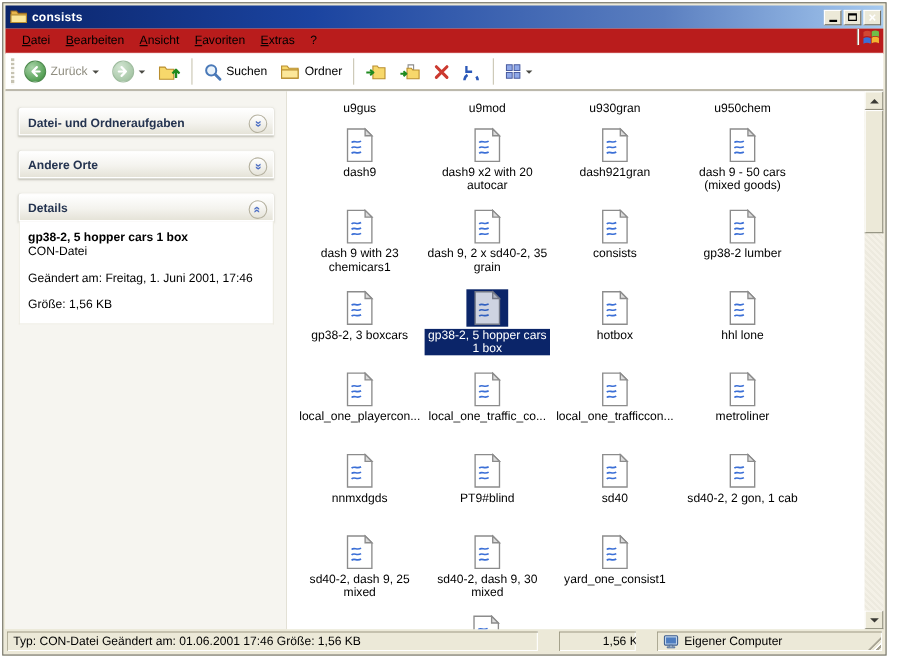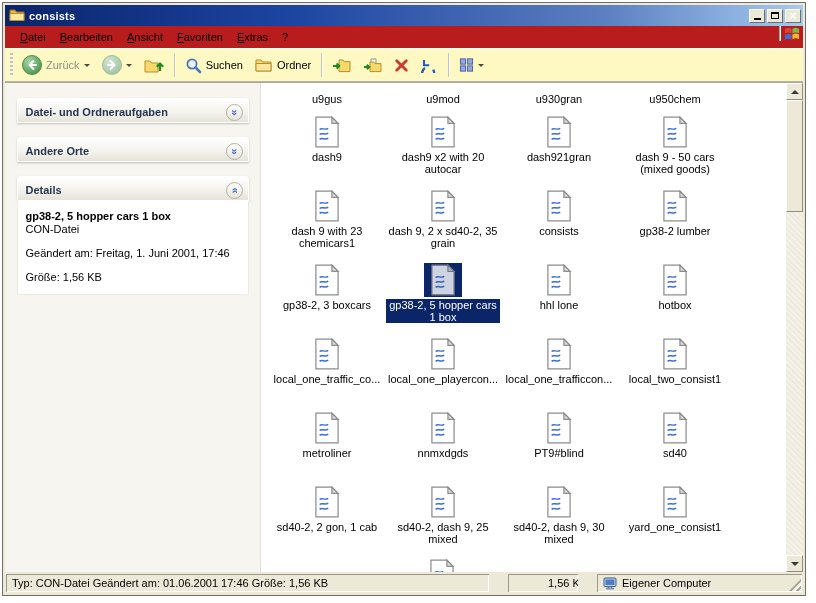--- a/index.html
+++ b/index.html
@@ -51,21 +51,21 @@
   .menu-item::first-letter { text-decoration:underline; }
   .menubar .spacer { flex:1; }
   .win-logo {
     width:24px; display:flex; align-items:center; justify-content:center;
     border-left:1px solid #ACA899; box-shadow:inset 1px 0 0 #fff;
   }
   
   .toolbar {
     height:33px; flex:0 0 33px;
     display:flex; align-items:center;
-    background:#fef9c3;
+    background:#ffffff;
     border-bottom:1px solid #B8B4A4;
     padding:0 2px;
   }
   .toolbar .grip { height:24px; margin:0 3px; }
   .tbtn {
     display:flex; align-items:center; gap:4px;
     padding:3px 5px; border:1px solid transparent; border-radius:2px;
     white-space:nowrap;
   }
   .tbtn.dim { color:#8F8D80; }
@@ -447,71 +447,61 @@
     <div class="label">gp38-2, 5 hopper cars 1 box</div>
   </div>
           <div class="file">
     <div class="icon-box">
       <svg width="30" height="32" viewBox="0 0 24 26">
         <path d="M3 1h13l5 5v19H3z" fill="#FFFFFF" stroke="#8C8C8C"></path>
         <path d="M16 1l5 5h-5z" fill="#DCDCDC" stroke="#8C8C8C"></path>
         <path d="M6 11c2-2 4 1 7-1M6 15c2-2 4 1 7-1M6 19c2-2 4 1 7-1" fill="none" stroke="#3B6FD6" stroke-width="1.2"></path>
       </svg>
     </div>
+    <div class="label">hotbox</div>
+  </div>
+          <div class="file">
+    <div class="icon-box">
+      <svg width="30" height="32" viewBox="0 0 24 26">
+        <path d="M3 1h13l5 5v19H3z" fill="#FFFFFF" stroke="#8C8C8C"></path>
+        <path d="M16 1l5 5h-5z" fill="#DCDCDC" stroke="#8C8C8C"></path>
+        <path d="M6 11c2-2 4 1 7-1M6 15c2-2 4 1 7-1M6 19c2-2 4 1 7-1" fill="none" stroke="#3B6FD6" stroke-width="1.2"></path>
+      </svg>
+    </div>
     <div class="label">hhl lone</div>
   </div>
           <div class="file">
     <div class="icon-box">
       <svg width="30" height="32" viewBox="0 0 24 26">
         <path d="M3 1h13l5 5v19H3z" fill="#FFFFFF" stroke="#8C8C8C"></path>
         <path d="M16 1l5 5h-5z" fill="#DCDCDC" stroke="#8C8C8C"></path>
         <path d="M6 11c2-2 4 1 7-1M6 15c2-2 4 1 7-1M6 19c2-2 4 1 7-1" fill="none" stroke="#3B6FD6" stroke-width="1.2"></path>
       </svg>
     </div>
-    <div class="label">hotbox</div>
+    <div class="label">local_one_playercon...</div>
   </div>
           <div class="file">
     <div class="icon-box">
       <svg width="30" height="32" viewBox="0 0 24 26">
         <path d="M3 1h13l5 5v19H3z" fill="#FFFFFF" stroke="#8C8C8C"></path>
         <path d="M16 1l5 5h-5z" fill="#DCDCDC" stroke="#8C8C8C"></path>
         <path d="M6 11c2-2 4 1 7-1M6 15c2-2 4 1 7-1M6 19c2-2 4 1 7-1" fill="none" stroke="#3B6FD6" stroke-width="1.2"></path>
       </svg>
     </div>
     <div class="label">local_one_traffic_co...</div>
   </div>
           <div class="file">
     <div class="icon-box">
       <svg width="30" height="32" viewBox="0 0 24 26">
         <path d="M3 1h13l5 5v19H3z" fill="#FFFFFF" stroke="#8C8C8C"></path>
         <path d="M16 1l5 5h-5z" fill="#DCDCDC" stroke="#8C8C8C"></path>
         <path d="M6 11c2-2 4 1 7-1M6 15c2-2 4 1 7-1M6 19c2-2 4 1 7-1" fill="none" stroke="#3B6FD6" stroke-width="1.2"></path>
       </svg>
     </div>
-    <div class="label">local_one_playercon...</div>
-  </div>
-          <div class="file">
-    <div class="icon-box">
-      <svg width="30" height="32" viewBox="0 0 24 26">
-        <path d="M3 1h13l5 5v19H3z" fill="#FFFFFF" stroke="#8C8C8C"></path>
-        <path d="M16 1l5 5h-5z" fill="#DCDCDC" stroke="#8C8C8C"></path>
-        <path d="M6 11c2-2 4 1 7-1M6 15c2-2 4 1 7-1M6 19c2-2 4 1 7-1" fill="none" stroke="#3B6FD6" stroke-width="1.2"></path>
-      </svg>
-    </div>
     <div class="label">local_one_trafficcon...</div>
-  </div>
-          <div class="file">
-    <div class="icon-box">
-      <svg width="30" height="32" viewBox="0 0 24 26">
-        <path d="M3 1h13l5 5v19H3z" fill="#FFFFFF" stroke="#8C8C8C"></path>
-        <path d="M16 1l5 5h-5z" fill="#DCDCDC" stroke="#8C8C8C"></path>
-        <path d="M6 11c2-2 4 1 7-1M6 15c2-2 4 1 7-1M6 19c2-2 4 1 7-1" fill="none" stroke="#3B6FD6" stroke-width="1.2"></path>
-      </svg>
-    </div>
-    <div class="label">local_two_consist1</div>
   </div>
           <div class="file">
     <div class="icon-box">
       <svg width="30" height="32" viewBox="0 0 24 26">
         <path d="M3 1h13l5 5v19H3z" fill="#FFFFFF" stroke="#8C8C8C"></path>
         <path d="M16 1l5 5h-5z" fill="#DCDCDC" stroke="#8C8C8C"></path>
         <path d="M6 11c2-2 4 1 7-1M6 15c2-2 4 1 7-1M6 19c2-2 4 1 7-1" fill="none" stroke="#3B6FD6" stroke-width="1.2"></path>
       </svg>
     </div>
     <div class="label">metroliner</div>

